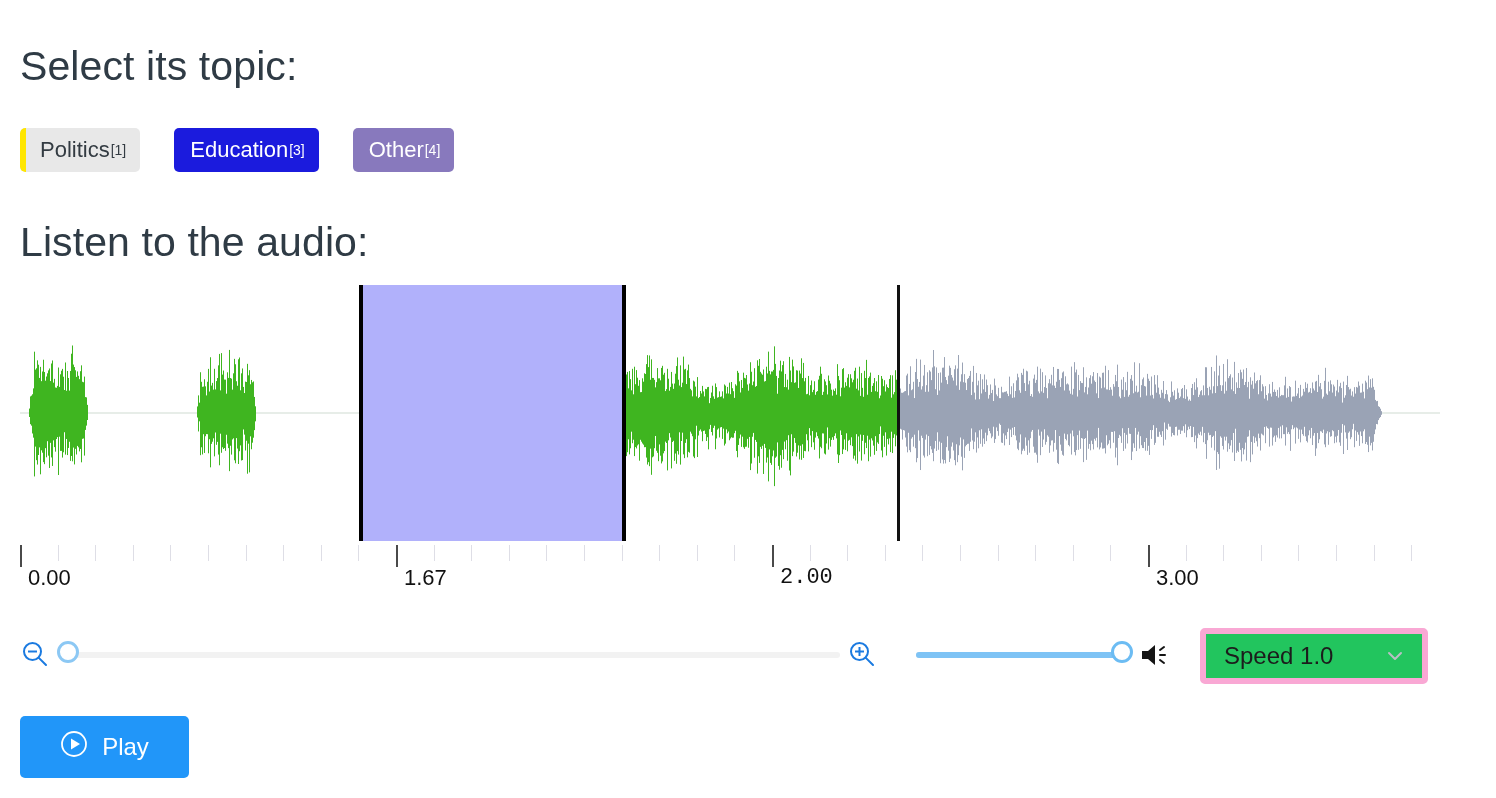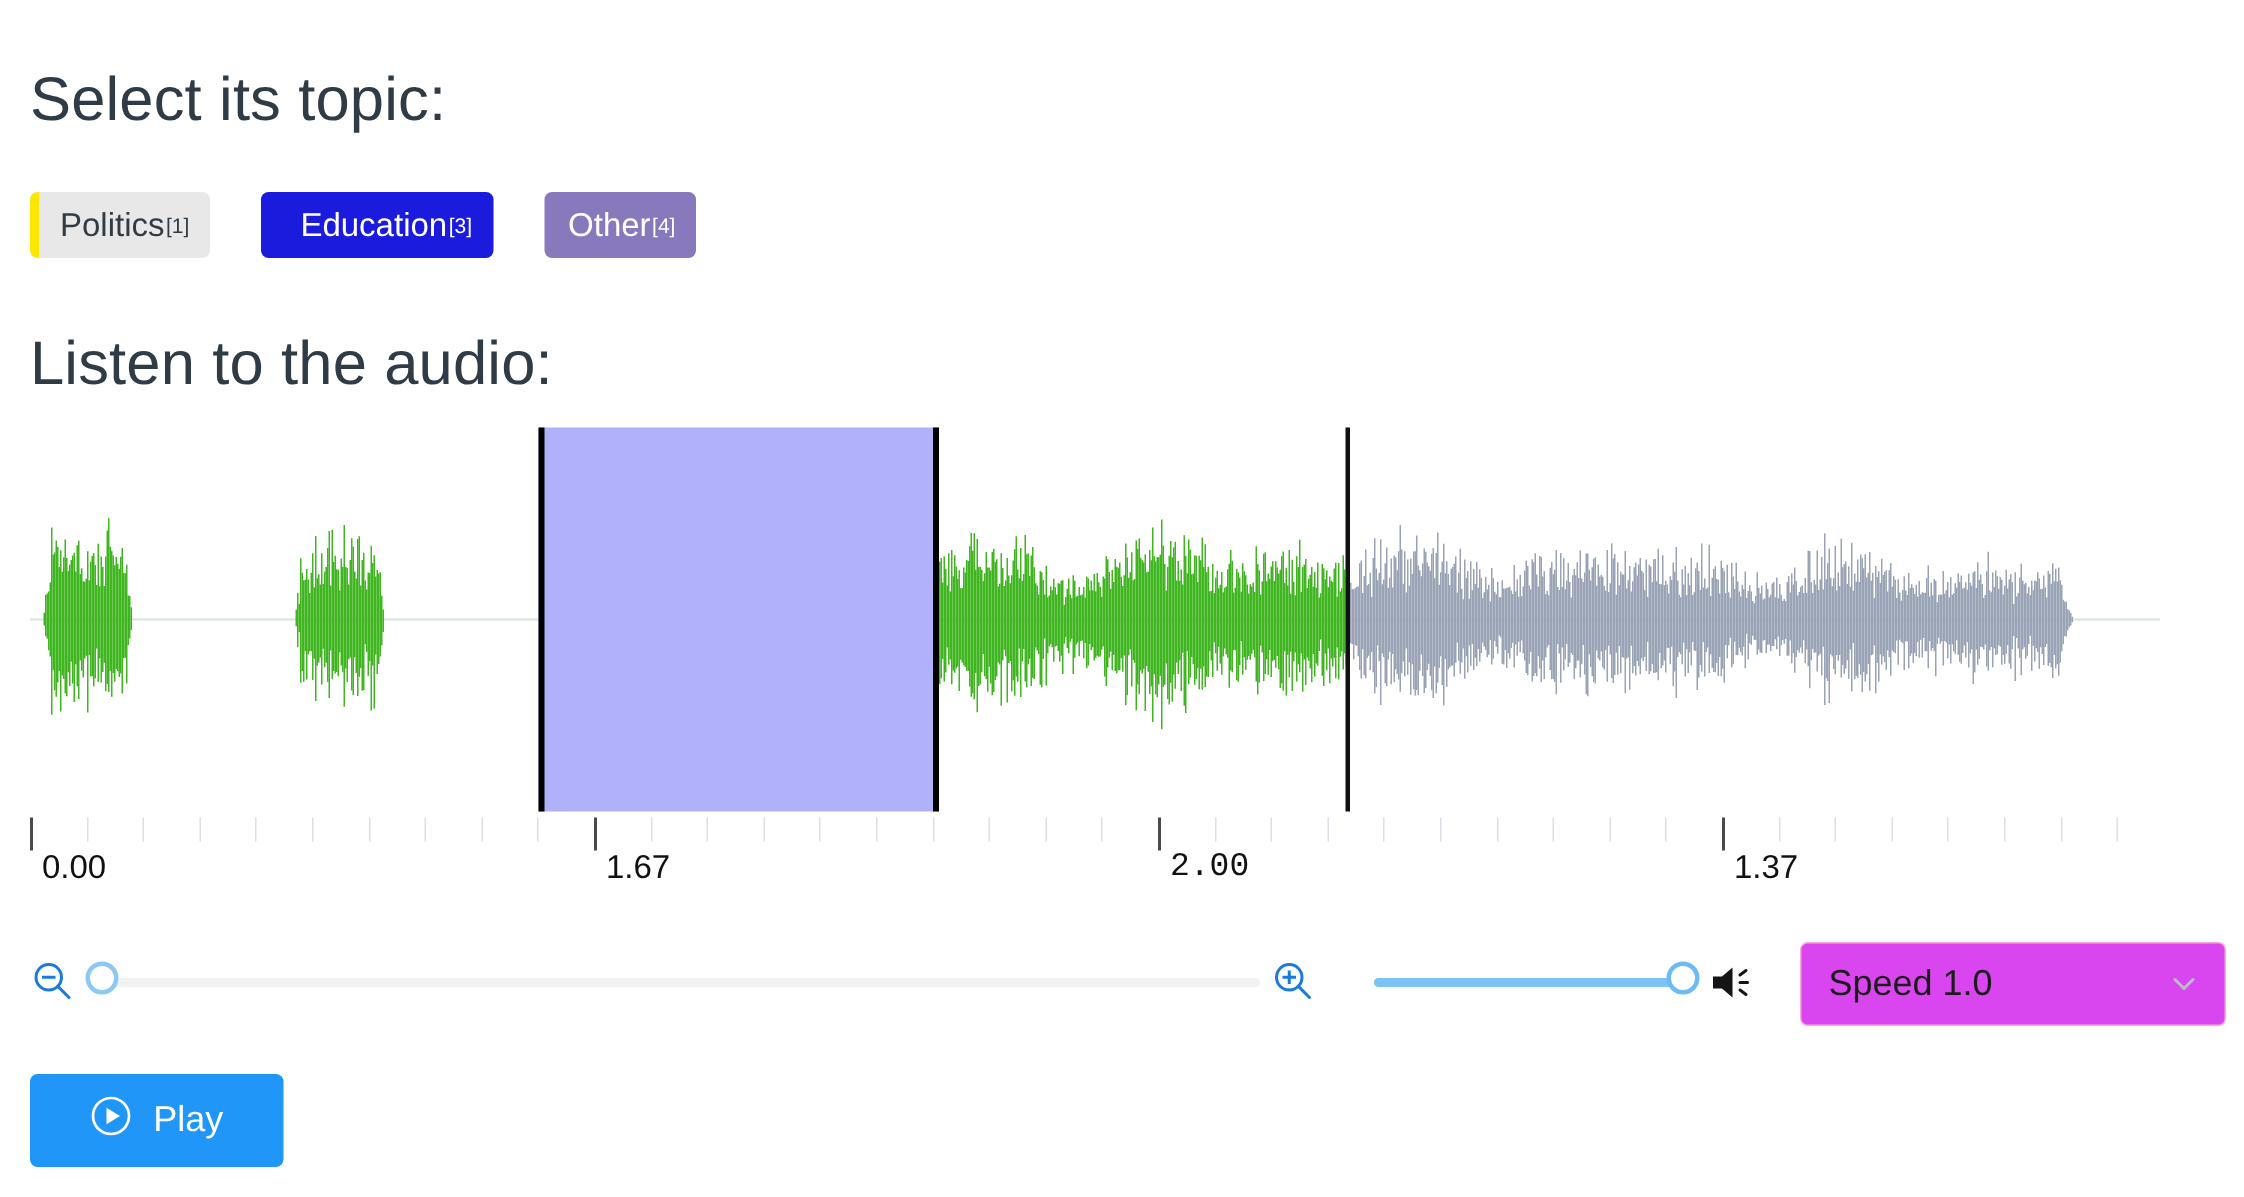--- a/index.html
+++ b/index.html
@@ -61,21 +61,21 @@
     width: 6px;
     border-radius: 5px 0 0 5px;
   }
   .topic-btn.unselected {
     background: #e8e8e8;
     color: #333b42;
   }
   .topic-btn.selected-edu {
     background: #1b1bdd;
     color: #ffffff;
-    padding-left: 26px;
+    padding-left: 16px;
   }
   .topic-btn.selected-other {
     background: #8879bd;
     color: #ffffff;
     padding-left: 16px;
   }
   .topic-btn sup {
     font-size: 14px;
     vertical-align: super;
     line-height: 0;
@@ -208,25 +208,25 @@
     background: #ffffff;
     border: 3px solid #6cbcf3;
     border-radius: 50%;
     cursor: grab;
   }
 
   .speed-select {
     position: absolute;
     left: 1180px;
     top: 3px;
-    width: 284px;
+    width: 228px;
     height: 56px;
     box-sizing: border-box;
-    background: #d946ef;
-    border: 1px solid #f9a8d4;
+    background: #22c55e;
+    border: 6px solid #f9a8d4;
     border-radius: 5px;
     display: flex;
     align-items: center;
     padding: 0 18px;
     cursor: pointer;
   }
   .speed-label {
     flex: 1;
     font-size: 24px;
     color: #1c1c1c;
@@ -1469,21 +1469,21 @@
         <div class="tick minor" style="left: 1186px;"></div>
         <div class="tick minor" style="left: 1223px;"></div>
         <div class="tick minor" style="left: 1261px;"></div>
         <div class="tick minor" style="left: 1298px;"></div>
         <div class="tick minor" style="left: 1336px;"></div>
         <div class="tick minor" style="left: 1374px;"></div>
         <div class="tick minor" style="left: 1411px;"></div>
         <div class="tick-label" style="left: 28px;">0.00</div>
         <div class="tick-label" style="left: 404px;">1.67</div>
         <div class="tick-label" style="left: 780px; font-family: Liberation Mono, monospace;">2.00</div>
-        <div class="tick-label" style="left: 1156px;">1.37</div>
+        <div class="tick-label" style="left: 1156px;">3.00</div>
       </div>
   </div>
 
   <div class="controls">
 
     <span class="icon-btn" id="zoom-out-icon">
       <svg width="30" height="30" viewBox="0 0 30 30">
         <circle cx="12.5" cy="12.5" r="8.5" fill="none" stroke="#1a7ae0" stroke-width="2"></circle>
         <line x1="8" y1="12.5" x2="17" y2="12.5" stroke="#1a7ae0" stroke-width="2"></line>
         <line x1="18.6" y1="18.6" x2="26" y2="26" stroke="#1a7ae0" stroke-width="2" stroke-linecap="round"></line>

